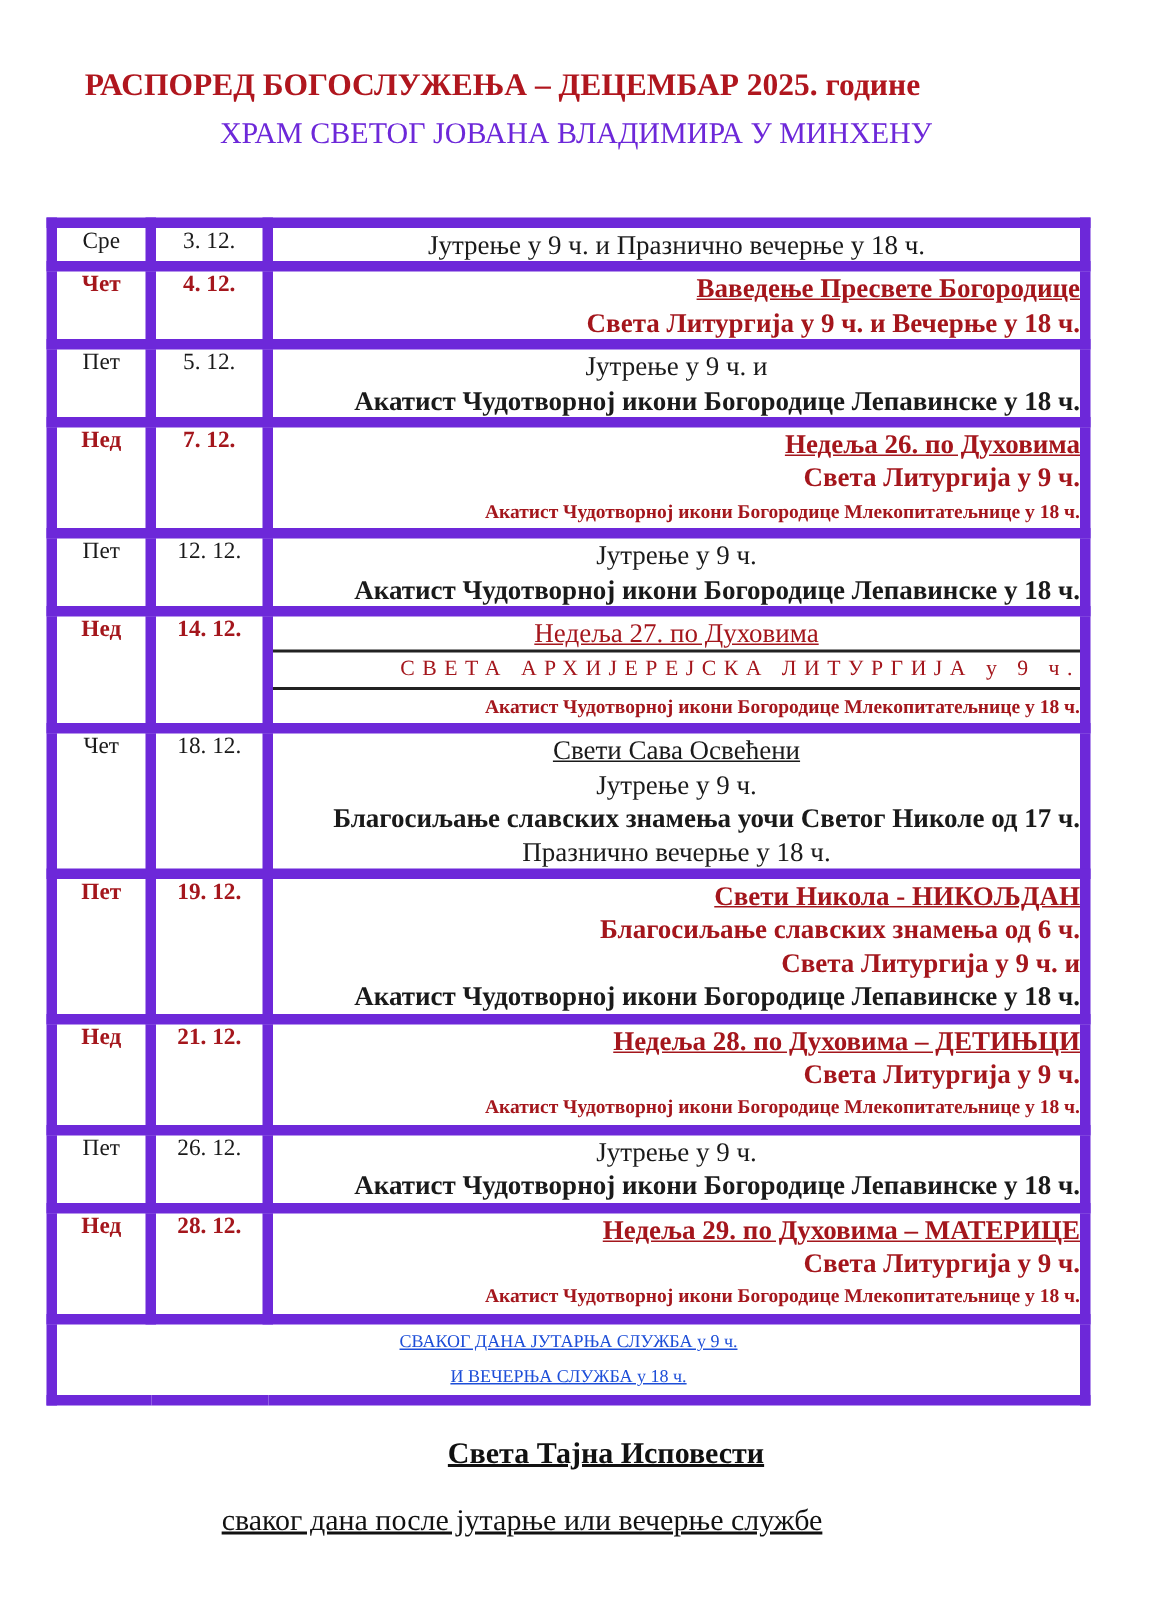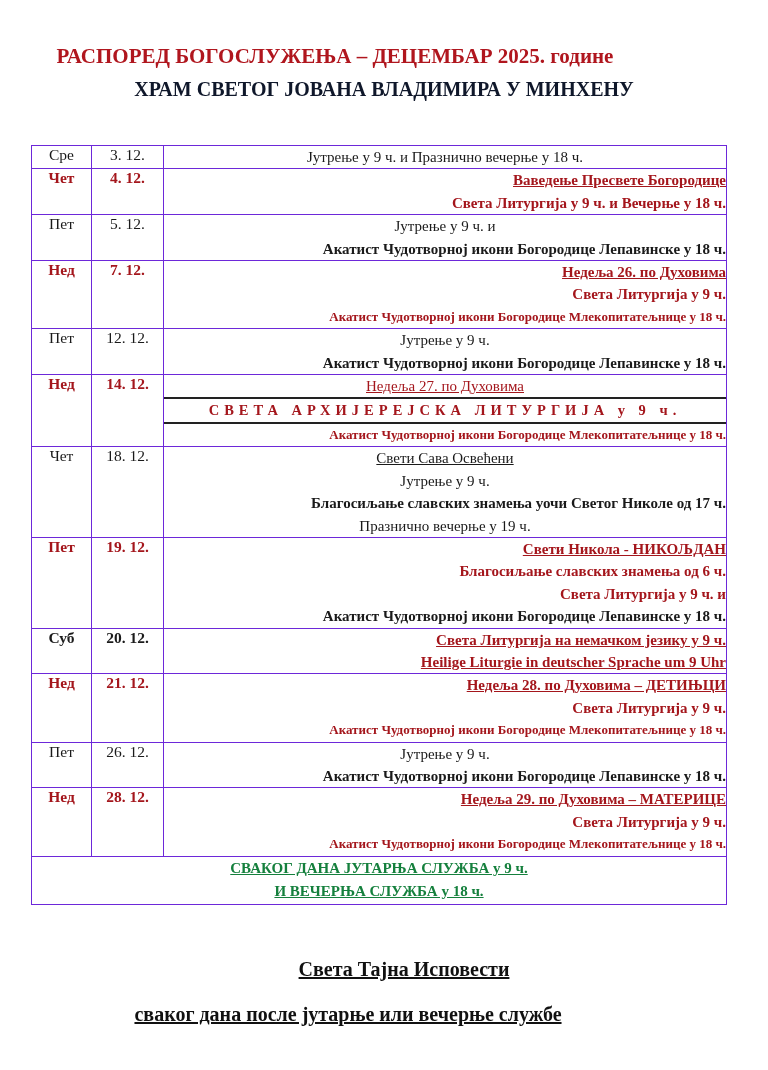--- a/index.html
+++ b/index.html
@@ -1,40 +1,40 @@
 <!DOCTYPE html>
 <html><head>
 <meta charset="utf-8">
 <style>
   html, body { margin: 0; padding: 0; background: #ffffff; }
   body { width: 768px; height: 1070px; position: relative; overflow: hidden;
          font-family: "Liberation Serif", "DejaVu Serif", serif; color: #1a1a1a; }
   .title1 { position: absolute; top: 44px; left: 0; width: 670px; text-align: center;
             font-size: 21px; font-weight: bold; color: #b0161e; letter-spacing: 0px; }
   .title2 { position: absolute; top: 78px; left: 0; width: 768px; text-align: center;
-            font-size: 20px; font-weight: bold; color: #0f172a; }
+            font-size: 20px; font-weight: normal; color: #6d28d9; }
   table.sched { position: absolute; top: 145px; left: 31px; width: 696px;
                 border-collapse: collapse; table-layout: fixed; }
-  table.sched td { border: 1px solid #6d28d9; vertical-align: top; padding: 0; }
+  table.sched td { border: 7px solid #6d28d9; vertical-align: top; padding: 0; }
   td.day { width: 59px; text-align: center; font-size: 15.5px; padding-top: 1px; }
   td.date { width: 71px; text-align: center; font-size: 15.5px; padding-top: 1px; }
   td.desc { text-align: center; }
-  .line { font-size: 15px; line-height: 22.4px; white-space: nowrap; }
+  .line { font-size: 18px; line-height: 22.4px; white-space: nowrap; }
   .red { color: #a4161c; }
   .b { font-weight: bold; text-align: right; }
   .u { text-decoration: underline; }
   .small { font-size: 13px; }
-  .spaced { letter-spacing: 5px; font-size: 14.5px; font-weight: bold; }
+  .spaced { letter-spacing: 5px; font-size: 14.5px; font-weight: normal; text-align: right; }
   .sub { border-top: 2.5px solid #222; }
   .footer-cell { text-align: center; }
-  .footer-line { font-size: 15px; line-height: 23.5px; font-weight: bold; text-decoration: underline; color: #15803d; }
+  .footer-line { font-size: 12px; line-height: 23.5px; font-weight: normal; text-decoration: underline; color: #1d4ed8; }
   .confession1 { position: absolute; top: 958px; left: 0; width: 768px; text-align: center;
                  font-size: 20px; font-weight: bold; text-decoration: underline; color: #111; padding-left: 20px; }
   .confession2 { position: absolute; top: 1003px; left: 0; width: 696px; text-align: center;
-                 font-size: 20px; font-weight: bold; text-decoration: underline; color: #111; }
+                 font-size: 20px; font-weight: normal; text-decoration: underline; color: #111; }
 </style>
 </head>
 <body>
 
 <div class="title1">РАСПОРЕД БОГОСЛУЖЕЊА – ДЕЦЕМБАР 2025. године</div>
 <div class="title2">ХРАМ СВЕТОГ ЈОВАНА ВЛАДИМИРА У МИНХЕНУ</div>
 
 <table class="sched">
   <tbody id="sched-body">
       <tr>
@@ -86,39 +86,31 @@
           <div class="line red b small sub">Акатист Чудотворној икони Богородице Млекопитатељнице у 18 ч.</div>
         </td>
       </tr>
       <tr>
         <td class="day">Чет</td>
         <td class="date">18. 12.</td>
         <td class="desc">
           <div class="line u">Свети Сава Освећени</div>
           <div class="line">Јутрење у 9 ч.</div>
           <div class="line b">Благосиљање славских знамења уочи Светог Николе од 17 ч.</div>
-          <div class="line">Празнично вечерње у 19 ч.</div>
+          <div class="line">Празнично вечерње у 18 ч.</div>
         </td>
       </tr>
       <tr>
         <td class="day red b">Пет</td>
         <td class="date red b">19. 12.</td>
         <td class="desc">
           <div class="line red b u">Свети Никола - НИКОЉДАН</div>
           <div class="line red b">Благосиљање славских знамења од 6 ч.</div>
           <div class="line red b">Света Литургија у 9 ч. и</div>
           <div class="line b">Акатист Чудотворној икони Богородице Лепавинске у 18 ч.</div>
-        </td>
-      </tr>
-      <tr>
-        <td class="day b">Суб</td>
-        <td class="date b">20. 12.</td>
-        <td class="desc">
-          <div class="line red b u">Света Литургија на немачком језику у 9 ч.</div>
-          <div class="line red b u">Heilige Liturgie in deutscher Sprache um 9 Uhr</div>
         </td>
       </tr>
       <tr>
         <td class="day red b">Нед</td>
         <td class="date red b">21. 12.</td>
         <td class="desc">
           <div class="line red b u">Недеља 28. по Духовима – ДЕТИЊЦИ</div>
           <div class="line red b">Света Литургија у 9 ч.</div>
           <div class="line red b small">Акатист Чудотворној икони Богородице Млекопитатељнице у 18 ч.</div>
         </td>

